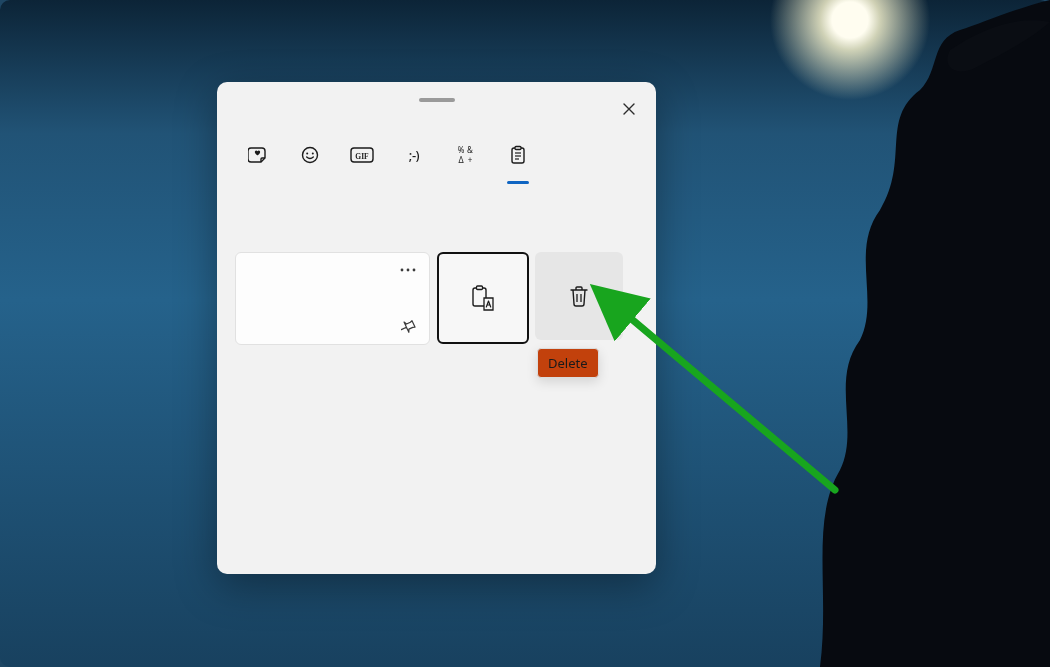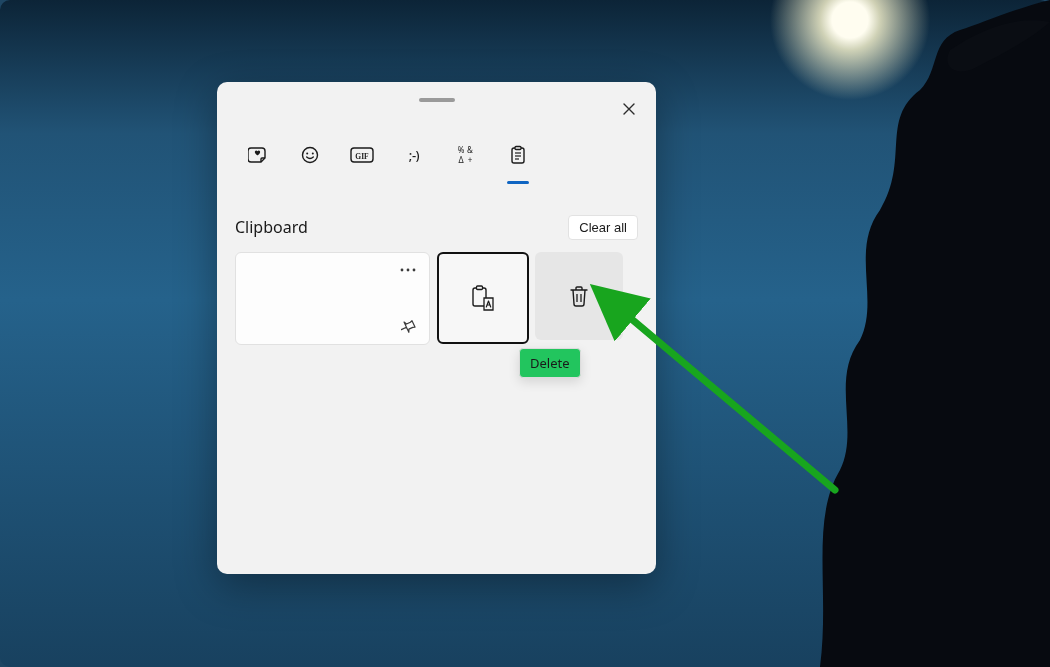--- a/index.html
+++ b/index.html
@@ -182,23 +182,23 @@
     justify-content: center;
     cursor: pointer;
   }
   .action-btn.selected { border: 2px solid #111; background: #f7f7f7; }
   .action-btn.hover { background: #e6e6e6; }
   .paste-action { left: 202px; }
   .delete-action { left: 300px; }
 
   .tooltip {
     position: absolute;
-    left: 284px;
+    left: 302px;
     top: 96px;
-    background: #22c55e;
+    background: #c2410c;
     border: 1px solid #dcdcdc;
     border-radius: 4px;
     padding: 5px 10px;
     font-size: 13px;
     color: #1a1a1a;
     box-shadow: 0 4px 12px rgba(0,0,0,0.12);
     pointer-events: none;
   }
 
   
@@ -299,24 +299,20 @@
             <line x1="6" y1="8" x2="12" y2="8" stroke="#1b1b1b" stroke-width="1.2"></line>
             <line x1="6" y1="11" x2="12" y2="11" stroke="#1b1b1b" stroke-width="1.2"></line>
             <line x1="6" y1="14" x2="10" y2="14" stroke="#1b1b1b" stroke-width="1.2"></line>
           </svg>
         </span>
         <span class="underline"></span>
       </div>
 
     </div>
 
-    <div class="section-header">
-      <span class="section-title">Clipboard</span>
-      <button class="clear-btn">Clear all</button>
-    </div>
 
     <div class="items-area">
 
       <div class="clip-card">
         <span style="position:absolute;left:10px;top:10px;font-size:13px;color:#333;white-space:pre-wrap;"></span>
 
         <div class="clip-more" title="See more">
           <svg width="16" height="4" viewBox="0 0 16 4">
             <circle cx="2" cy="2" r="1.4" fill="#3a3a3a"></circle>
             <circle cx="8" cy="2" r="1.4" fill="#3a3a3a"></circle>

